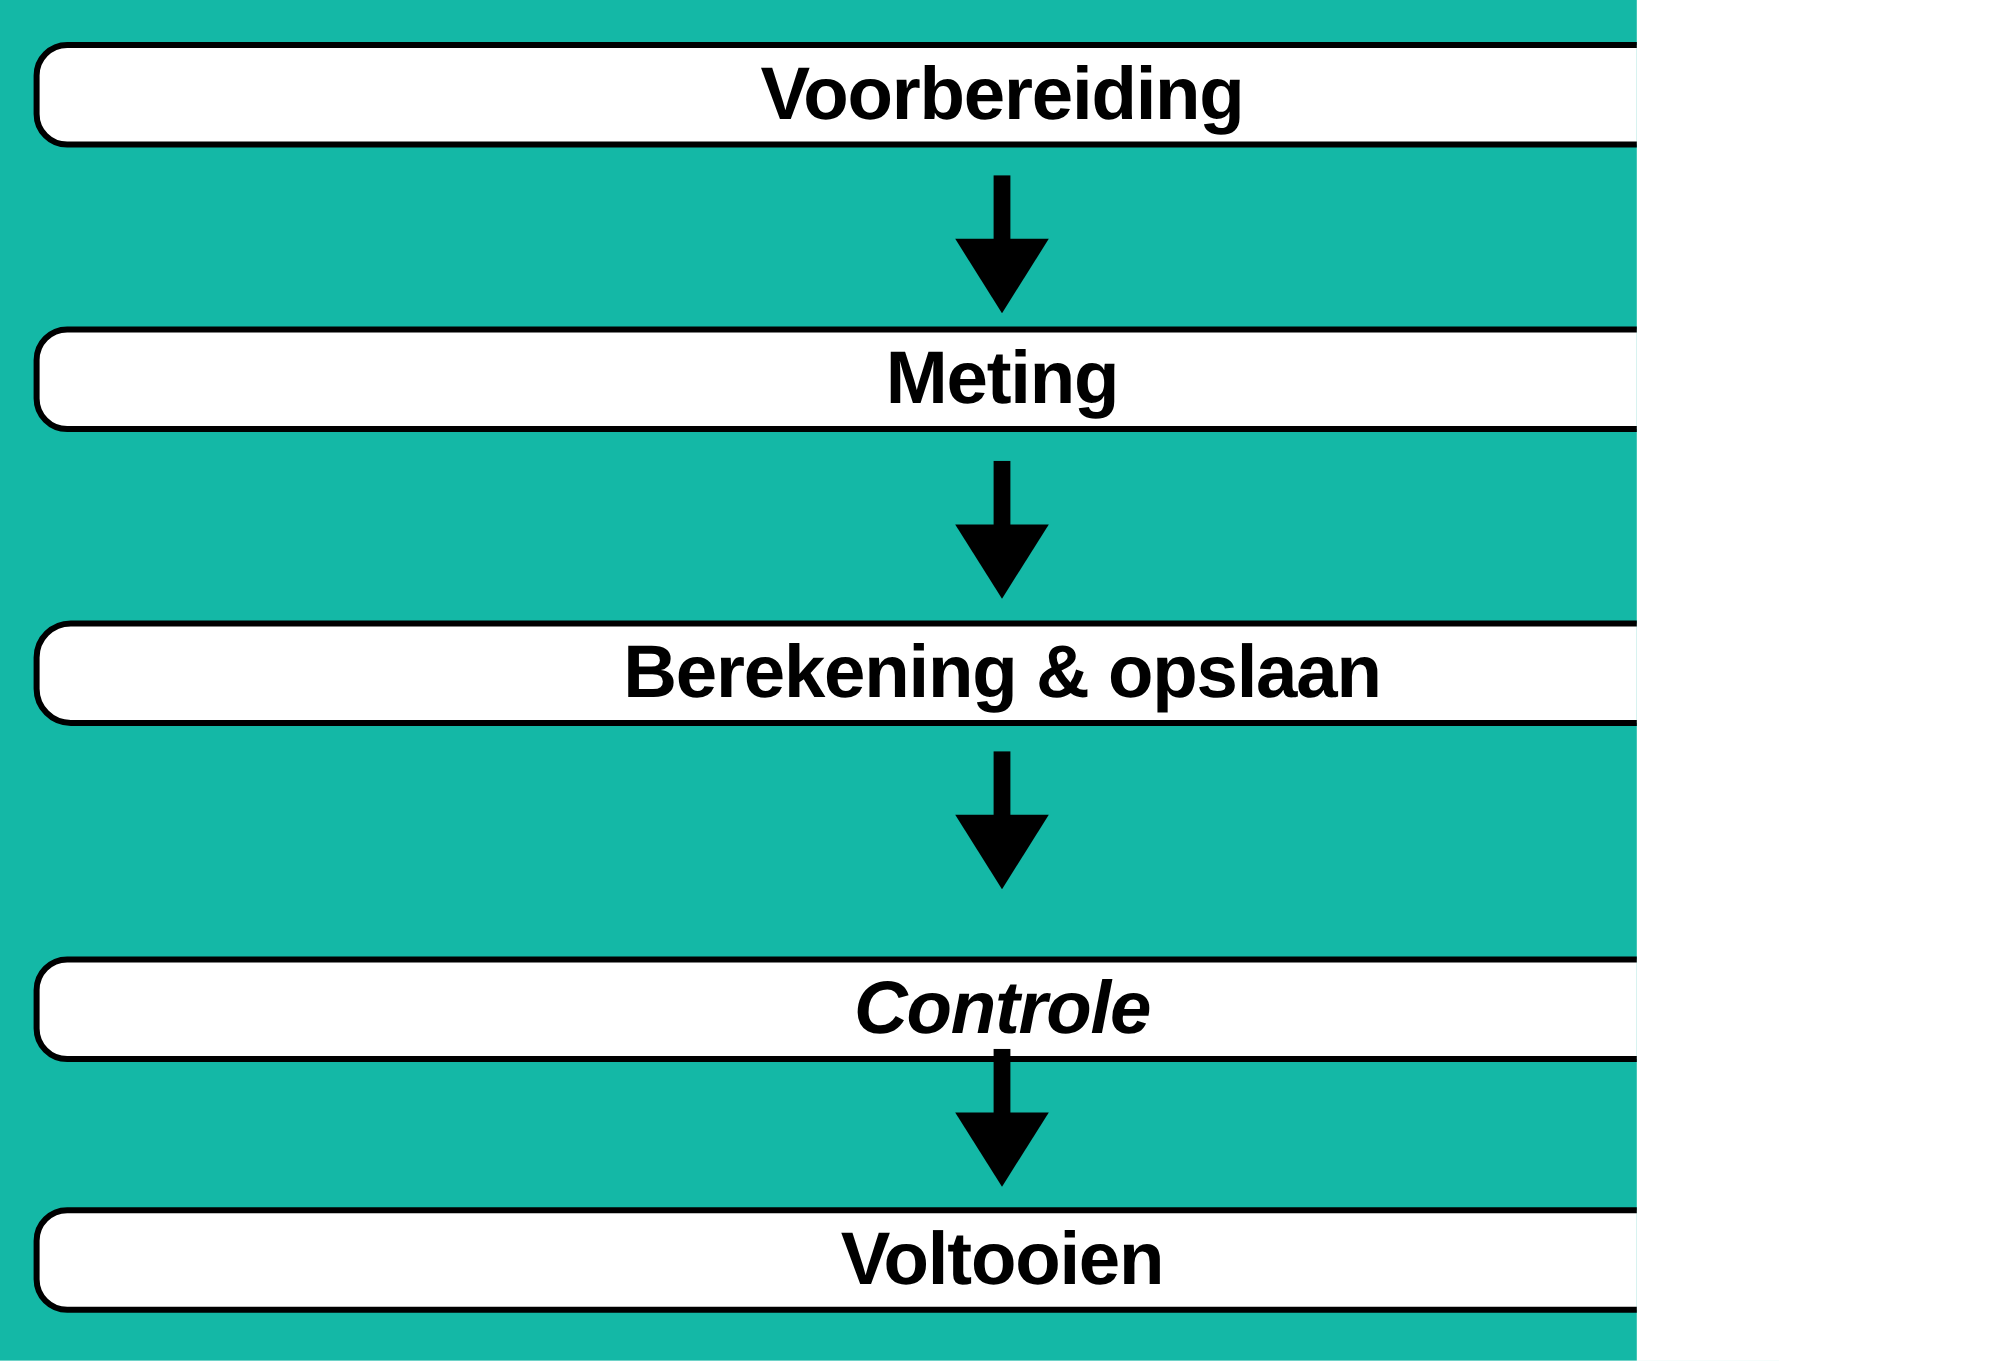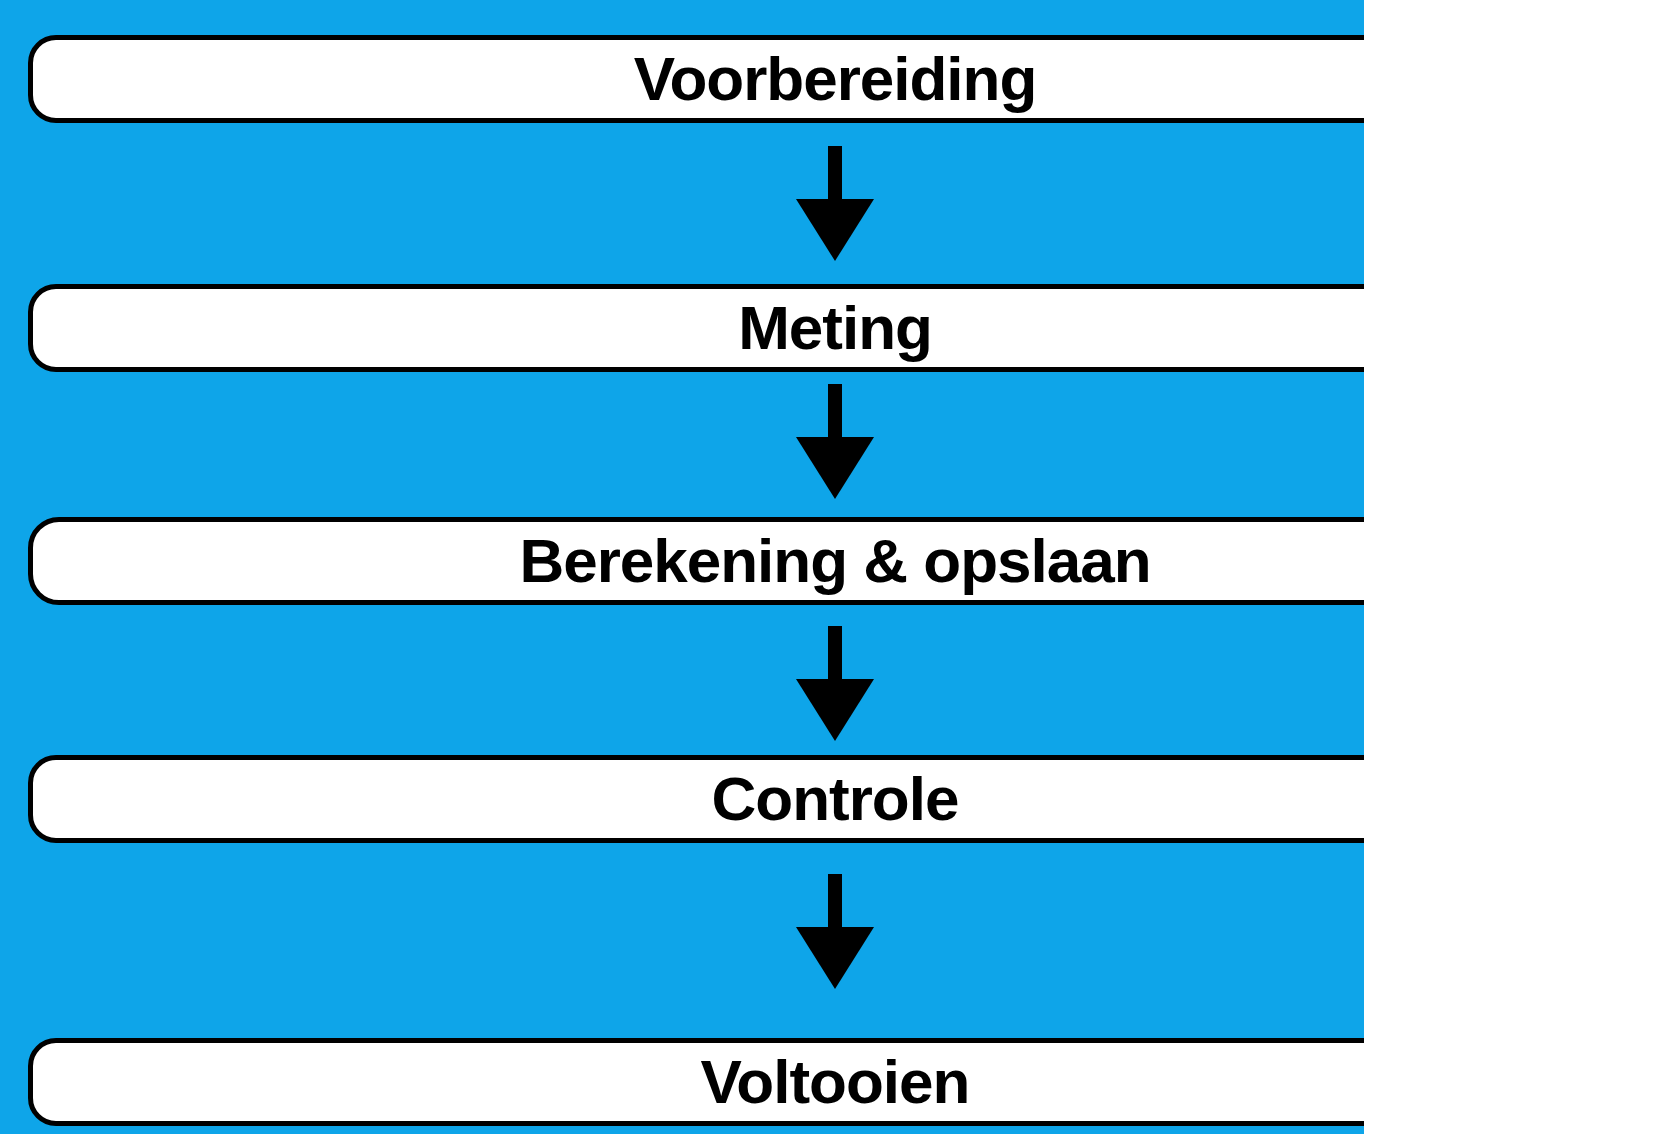--- a/index.html
+++ b/index.html
@@ -4,21 +4,21 @@
 <style>
   html, body {
     margin: 0;
     padding: 0;
     background: #ffffff;
   }
   .canvas {
     position: relative;
     width: 1364px;
     height: 1134px;
-    background: #0ea5e9;
+    background: #14b8a6;
     overflow: hidden;
     font-family: "Liberation Sans", sans-serif;
   }
   .flow-box {
     position: absolute;
     left: 28px;
     width: 1614px;
     height: 88px;
     box-sizing: border-box;
     background: #ffffff;
@@ -38,24 +38,24 @@
   }
   .arrow {
     position: absolute;
     left: 795px;
     width: 80px;
     height: 116px;
   }
   .arrow svg { display: block; }
   
   .pos-box-1 { top: 35px; }
-  .pos-box-2 { top: 284px; }
+  .pos-box-2 { top: 272px; }
   .pos-box-3 { top: 517px; border-radius: 31px; }
-  .pos-box-4 { top: 755px; }
-  .pos-box-5 { top: 1006px; margin-top: 32px; }
+  .pos-box-4 { top: 797px; font-style: italic; }
+  .pos-box-5 { top: 1006px; }
   .pos-arrow-1 { top: 146px; }
   .pos-arrow-2 { top: 384px; }
   .pos-arrow-3 { top: 626px; }
   .pos-arrow-4 { top: 874px; }
 </style>
 </head>
 <body>
 
 <div class="canvas">
 

